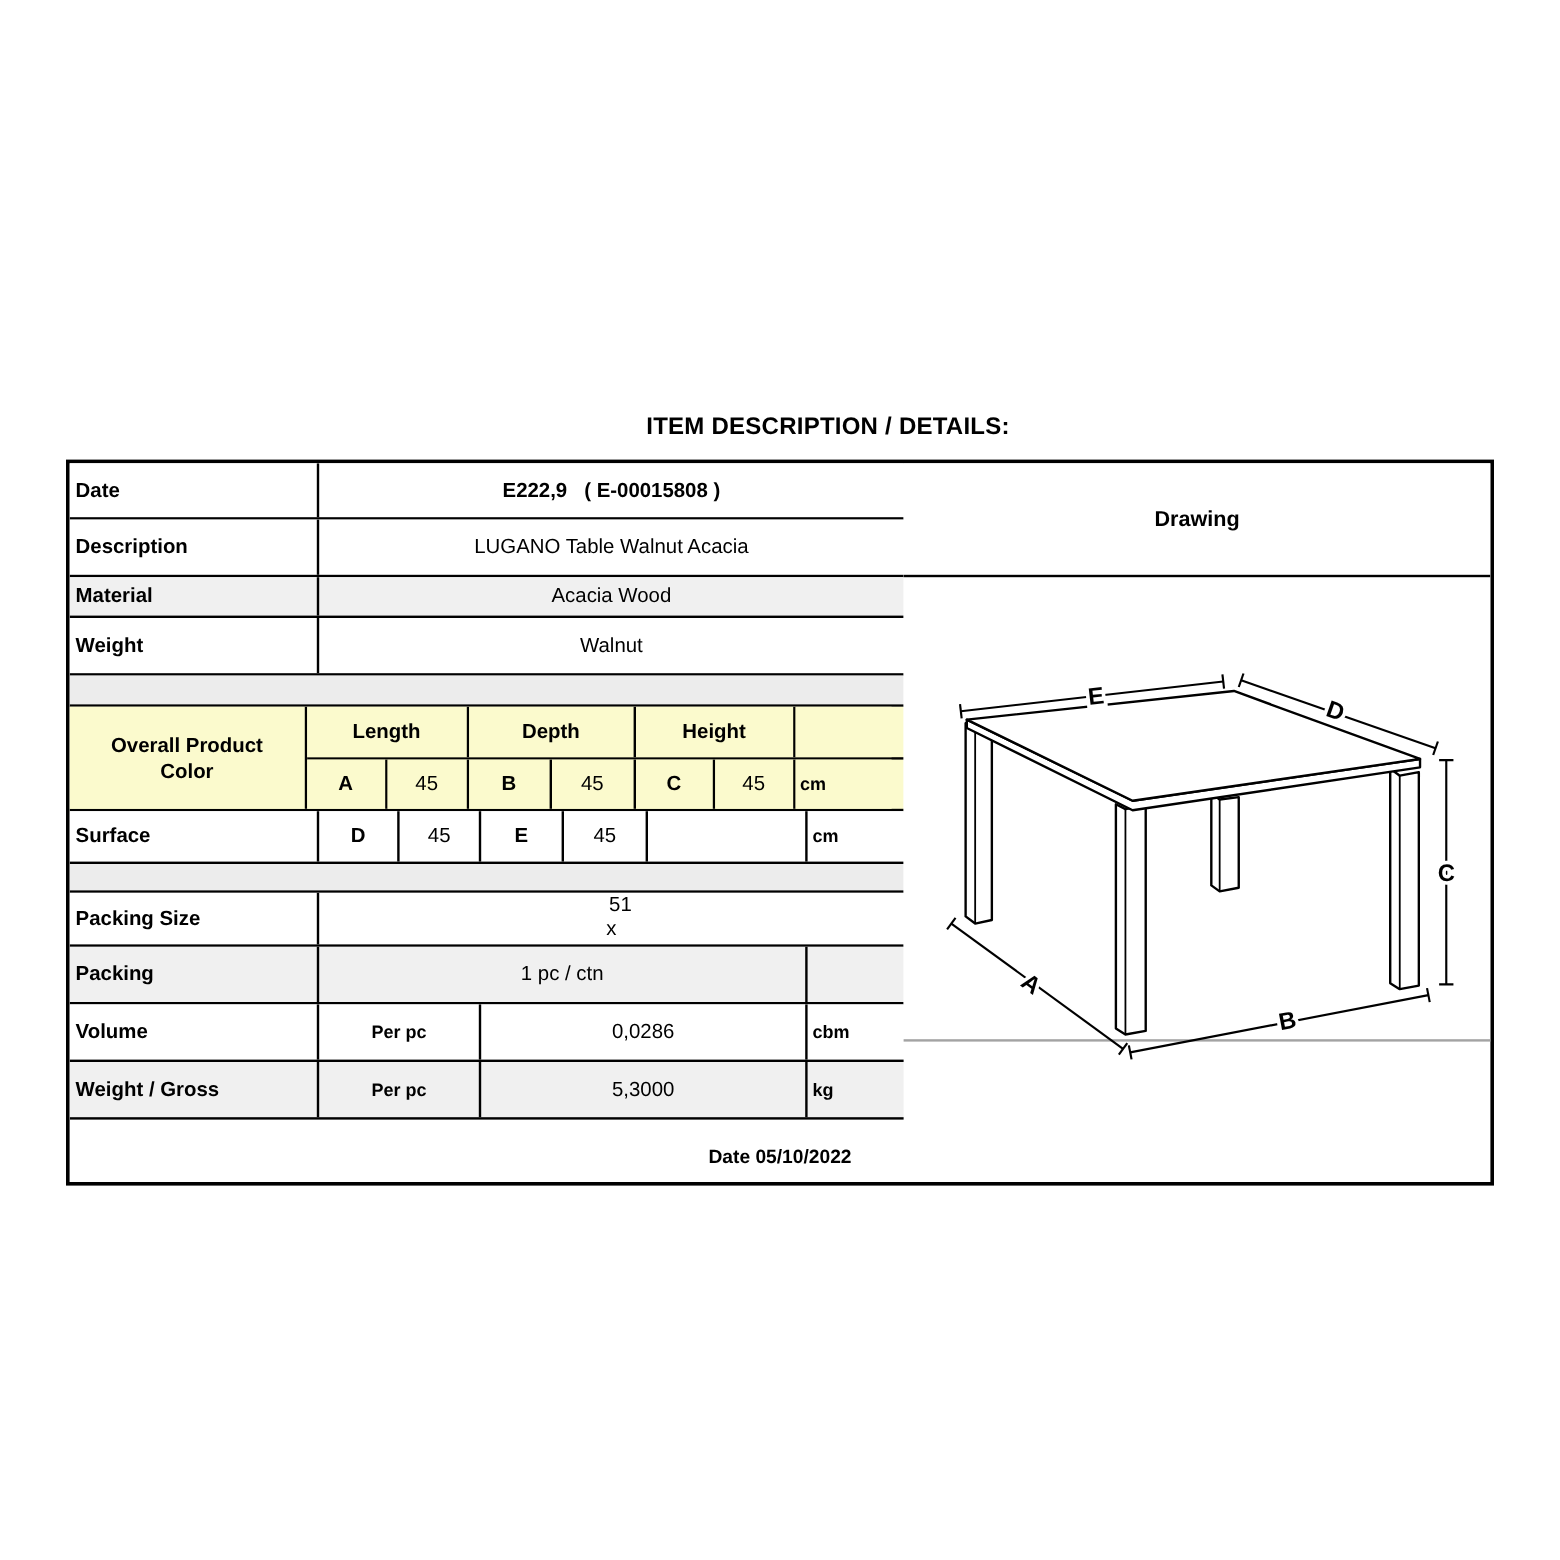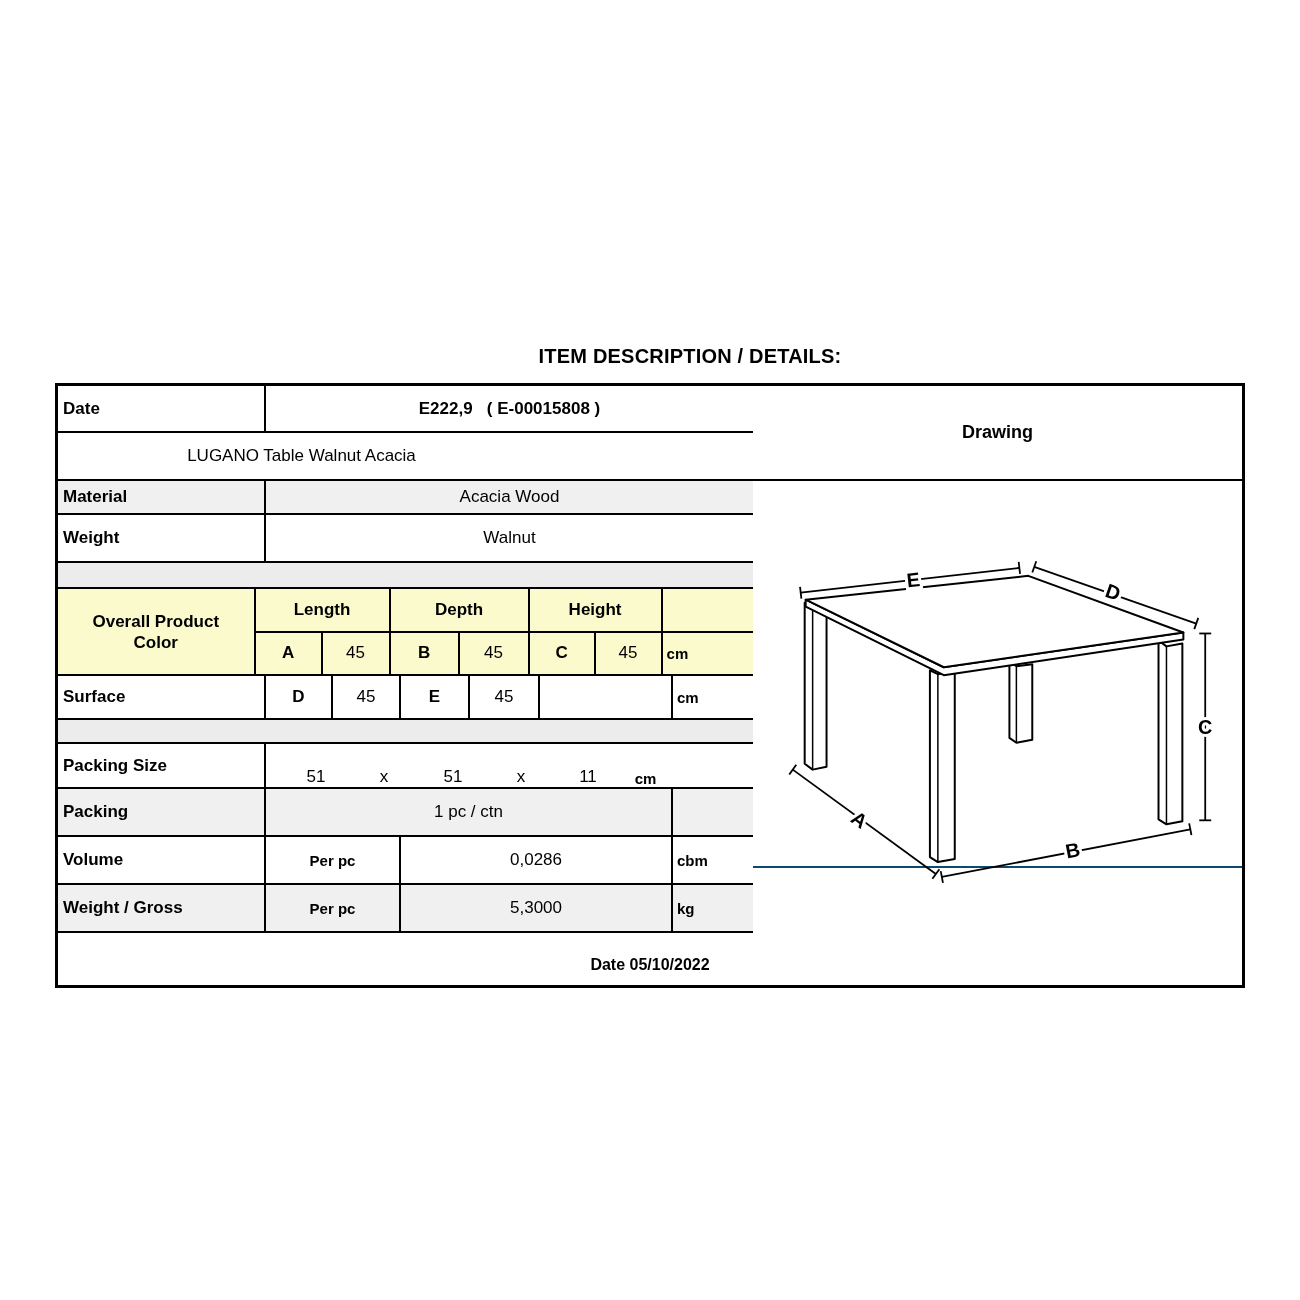--- a/index.html
+++ b/index.html
@@ -26,24 +26,24 @@
   .w-label{width:208px}.w-a{width:67px}.w-av{width:68px}.w-b{width:69px}
   .w-bv{width:70px}.w-c{width:66px}.w-cv{width:67px}.w-unit{width:80px}
   .w-rest{width:487px}.w-merge2{width:133px}.w-per{width:135px}.w-val2{width:272px}
   .w-pack{width:407px}
   .sizegrid{display:flex;border-bottom:0;background:#fbfacd;}
   .size-right{display:flex;flex-direction:column;width:524px;}
   .size-hrow{display:flex;height:45px;border-bottom:2px solid #000;box-sizing:border-box;}
   .size-vrow{display:flex;height:42px;box-sizing:border-box;}
   .size-label{flex-direction:column;justify-content:center;text-align:center;
     font-weight:bold;font-size:17px;line-height:21px;}
-  .packline{font-size:17px;display:flex;align-items:flex-end;}
+  .packline{font-size:17px;display:flex;align-items:center;flex-direction:column;}
   .packline span{display:inline-block;text-align:center;}
   .right-col{position:absolute;left:695px;top:0;width:489px;height:482px;
-    box-sizing:border-box;border-bottom:2px solid #0c4a6e;background:#fff;}
+    box-sizing:border-box;border-bottom:2px solid #a3a3a3;background:#fff;}
   .drawing-header{height:95px;border-bottom:2px solid #000;box-sizing:border-box;
     display:flex;align-items:center;justify-content:center;font-weight:bold;font-size:18px;}
   .date-row{position:absolute;left:0;top:558px;width:1184px;height:41px;
     display:flex;align-items:center;justify-content:center;font-weight:bold;font-size:16px;}
   svg text{font-family:"Liberation Sans",sans-serif;font-weight:bold;font-size:20px;
     paint-order:stroke;stroke:#fff;stroke-width:6px;fill:#000;}
 </style>
 </head>
 <body>
 
@@ -52,20 +52,21 @@
 <div class="sheet">
 
   <div class="left-col">
 
     <div class="row h47">
       <div class="cell lbl w-label">Date</div>
       <div class="cell val w-rest last" style="font-weight:bold">E222,9&nbsp;&nbsp;&nbsp;( E-00015808 )</div>
     </div>
 
     <div class="row h48">
+      <div class="cell lbl w-label">Description</div>
       <div class="cell val w-rest last">LUGANO Table Walnut Acacia</div>
     </div>
 
     <div class="row h49 gray">
       <div class="cell lbl w-label">Material</div>
       <div class="cell val w-rest last">Acacia Wood</div>
     </div>
 
     <div class="row h48">
       <div class="cell lbl w-label">Weight</div>

